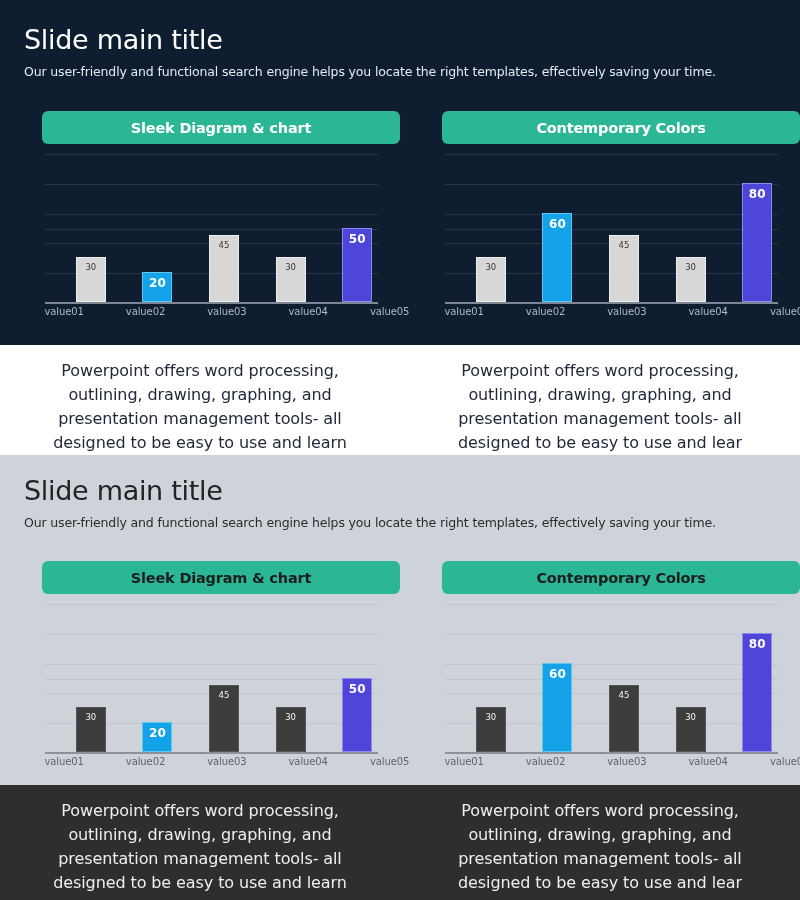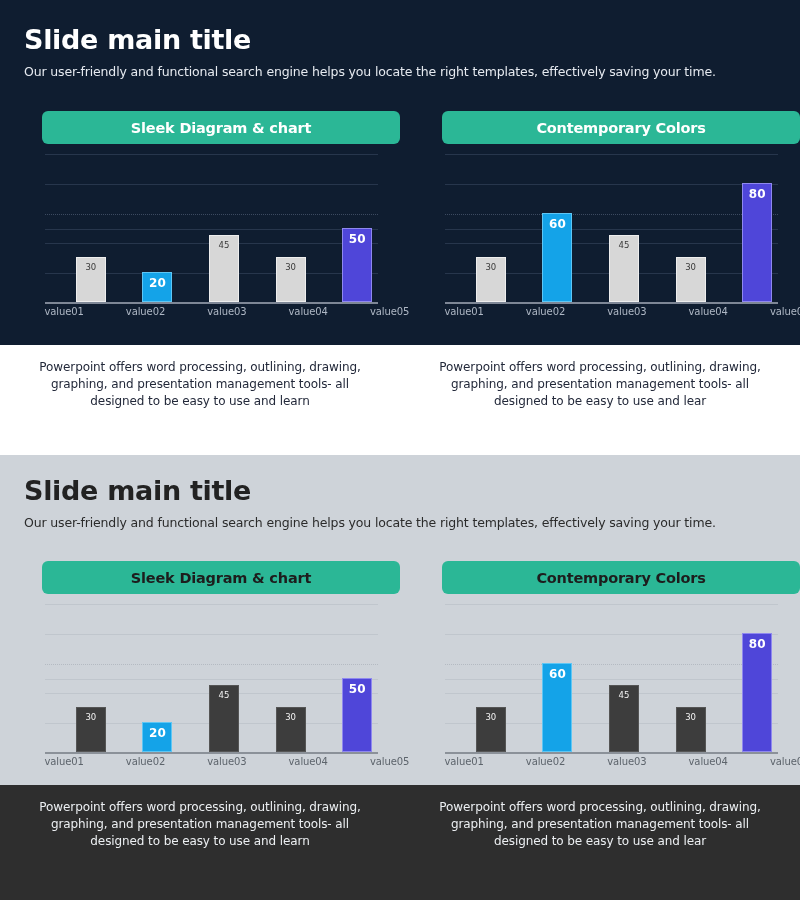--- a/index.html
+++ b/index.html
@@ -19,29 +19,29 @@
   .slide-darkband{ top:785px; height:115px; background:#2e2e2e; }
 
   
   .caption-band{
     position:absolute; left:0; width:800px; display:flex;
   }
   .caption-band .cap{
     width:400px; padding:14px 30px 0 30px; text-align:center;
   }
   .cap-text{
-    font-size:12px; line-height:17px; letter-spacing:-.1px;
+    font-size:16px; line-height:24px; letter-spacing:-.1px;
   }
   .cap-dark  .cap-text{ color:#23293a; }
   .cap-light .cap-text{ color:#eceff2; }
 
   
   .hdr{ position:absolute; left:24px; }
   .slide-title{
-    font-size:27px; font-weight:bold; letter-spacing:-.3px;
+    font-size:27px; font-weight:normal; letter-spacing:-.3px;
   }
   .slide-sub{
     font-size:12.5px; margin-top:9px; letter-spacing:-.15px;
   }
   .dark .slide-title{ color:#ffffff; }
   .dark .slide-sub  { color:#e6eaf0; }
   .light .slide-title{ color:#222222; }
   .light .slide-sub  { color:#2b2b2b; }
 
   

